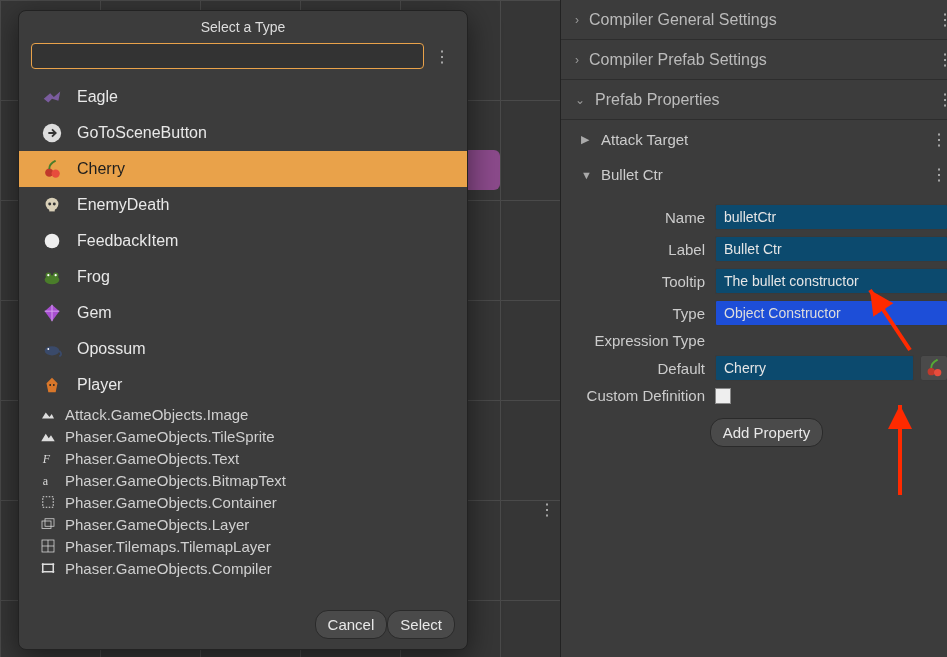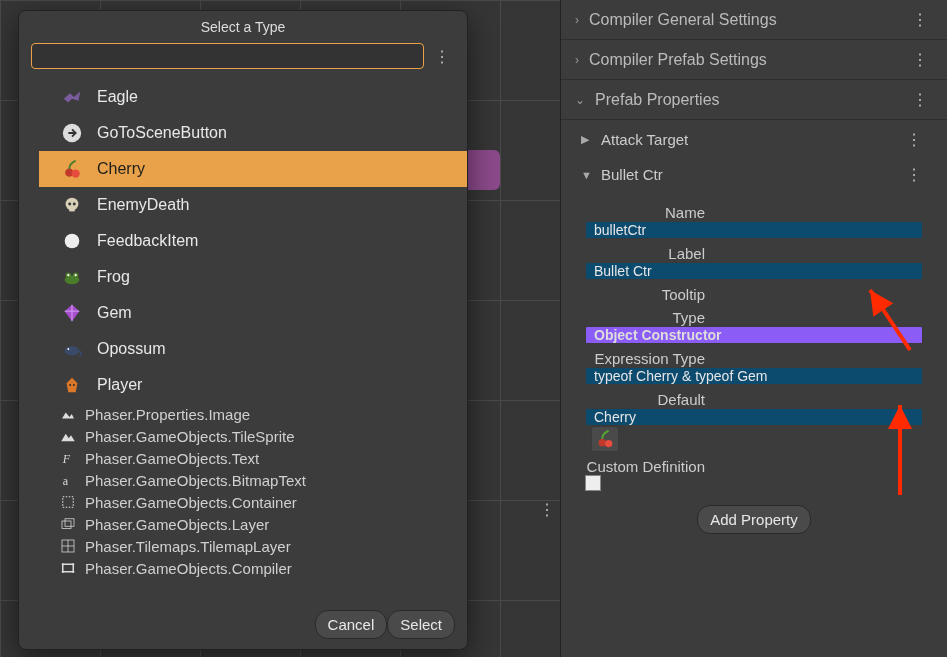--- a/index.html
+++ b/index.html
@@ -23,21 +23,21 @@
   .search-row { display: flex; align-items: center; gap: 6px; padding: 0 12px 6px 12px; }
   .search-input {
     flex: 1; height: 26px; background: #333; border: 1.5px solid #e9a24a;
     border-radius: 4px; outline: none; color: #eee; padding: 0 8px;
   }
   .dots { color: #bbb; cursor: pointer; padding: 2px 4px; font-size: 16px; letter-spacing: 1px; }
 
   .type-list { flex: 1; overflow: auto; padding: 4px 0; }
   .type-item {
     display: flex; align-items: center; gap: 12px;
-    padding: 5px 10px 5px 20px; cursor: pointer; font-size: 16px; color: #e8e8e8; margin-left: 20px;
+    padding: 5px 10px 5px 20px; cursor: pointer; font-size: 16px; color: #e8e8e8;
   }
   .type-item.selected { background: #e9a24a; color: #1d1d1d; }
   .type-item .ico { width: 26px; height: 26px; display: flex; align-items: center; justify-content: center; font-size: 18px; }
   .type-item.small { padding: 2px 10px 2px 20px; font-size: 15px; color: #d0d0d0; gap: 8px; }
   .type-item.small .ico { width: 18px; height: 18px; font-size: 14px; }
 
   .dialog-foot { display: flex; justify-content: flex-end; padding: 10px 12px; }
   .btn {
     background: #4a4a4a; color: #e8e8e8; border: 1px solid #2a2a2a;
     padding: 5px 12px; border-radius: 13px; cursor: pointer; font-size: 15px;
@@ -55,27 +55,27 @@
     justify-content: space-between;
   }
   .section-row .chev { margin-right: 10px; color: #999; font-size: 12px; }
   .section-row .lbl { flex: 1; }
 
   .sub-row { display: flex; align-items: center; padding: 6px 14px; color: #ccc; font-size: 15px; justify-content: space-between; }
   .sub-row .tri { width: 14px; color: #aaa; font-size: 11px; margin-right: 6px; }
   .sub-row .lbl { flex: 1; }
 
   .form { padding: 6px 18px; }
-  .form-row { display: flex; margin: 6px 0; flex-direction: column; }
+  .form-row { display: flex; align-items: center; margin: 6px 0; }
   .form-label { width: 130px; text-align: right; padding-right: 10px; color: #ccc; font-size: 15px; }
   .form-input {
     flex: 1; height: 26px; background: #0c4a6e; border: 1px solid #3a3a3a;
     color: #e6e6e6; padding: 0 8px; border-radius: 2px; font-size: 14px; outline: none;
   }
-  .form-input.dim { background: #8b5cf6; color: #ddd; font-weight: bold; }
+  .form-input.dim { background: #1d4ed8; color: #ddd; }
   .picker-btn { width: 28px; height: 26px; background: #4a4a4a; border: 1px solid #3a3a3a; border-radius: 3px; margin-left: 6px; display:flex; align-items:center; justify-content:center; cursor:pointer; }
   .checkbox { width: 16px; height: 16px; background: #eee; border: 1px solid #888; cursor: pointer; }
   .add-btn-row { display: flex; justify-content: center; margin-top: 14px; }
 
   
   .arrow { position: absolute; pointer-events: none; }
 
   
   .icon-svg { width: 22px; height: 22px; }
 </style>
@@ -187,21 +187,21 @@
               </svg>
             </span>
             <span>Player</span>
           </div>
           <div class="type-item small">
             <span class="ico">
               <svg class="icon-svg" viewBox="0 0 24 24">
                 <path d="M4 18 L9 10 L14 16 L17 12 L20 18 Z" fill="#ddd"></path>
               </svg>
             </span>
-            <span>Phaser.Properties.Image</span>
+            <span>Attack.GameObjects.Image</span>
           </div>
           <div class="type-item small">
             <span class="ico">
               <svg class="icon-svg" viewBox="0 0 24 24">
                 <path d="M3 19 L9 9 L13 15 L16 11 L21 19 Z" fill="#ddd"></path>
               </svg>
             </span>
             <span>Phaser.GameObjects.TileSprite</span>
           </div>
           <div class="type-item small">
@@ -314,28 +314,28 @@
         <div class="form-row">
           <div class="form-label">Name</div>
           <input class="form-input" value="bulletCtr" style="">
         </div>
         <div class="form-row">
           <div class="form-label">Label</div>
           <input class="form-input" value="Bullet Ctr" style="">
         </div>
         <div class="form-row">
           <div class="form-label">Tooltip</div>
+          <input class="form-input" value="The bullet constructor" style="">
         </div>
         <div class="form-row">
           <div class="form-label">Type</div>
           <input class="form-input dim" value="Object Constructor" style="">
         </div>
         <div class="form-row">
           <div class="form-label">Expression Type</div>
-          <input class="form-input" value="typeof Cherry &amp; typeof Gem" style="">
         </div>
         <div class="form-row">
           <div class="form-label">Default</div>
           <input class="form-input" value="Cherry" style="">
           <div class="picker-btn">
             <svg class="icon-svg" viewBox="0 0 24 24">
                 <circle cx="9" cy="16" r="4" fill="#c0392b"></circle>
                 <circle cx="16" cy="17" r="4" fill="#e74c3c"></circle>
                 <path d="M9 12 C 9 6, 14 4, 16 3" stroke="#5a3" stroke-width="2" fill="none"></path>
               </svg>

